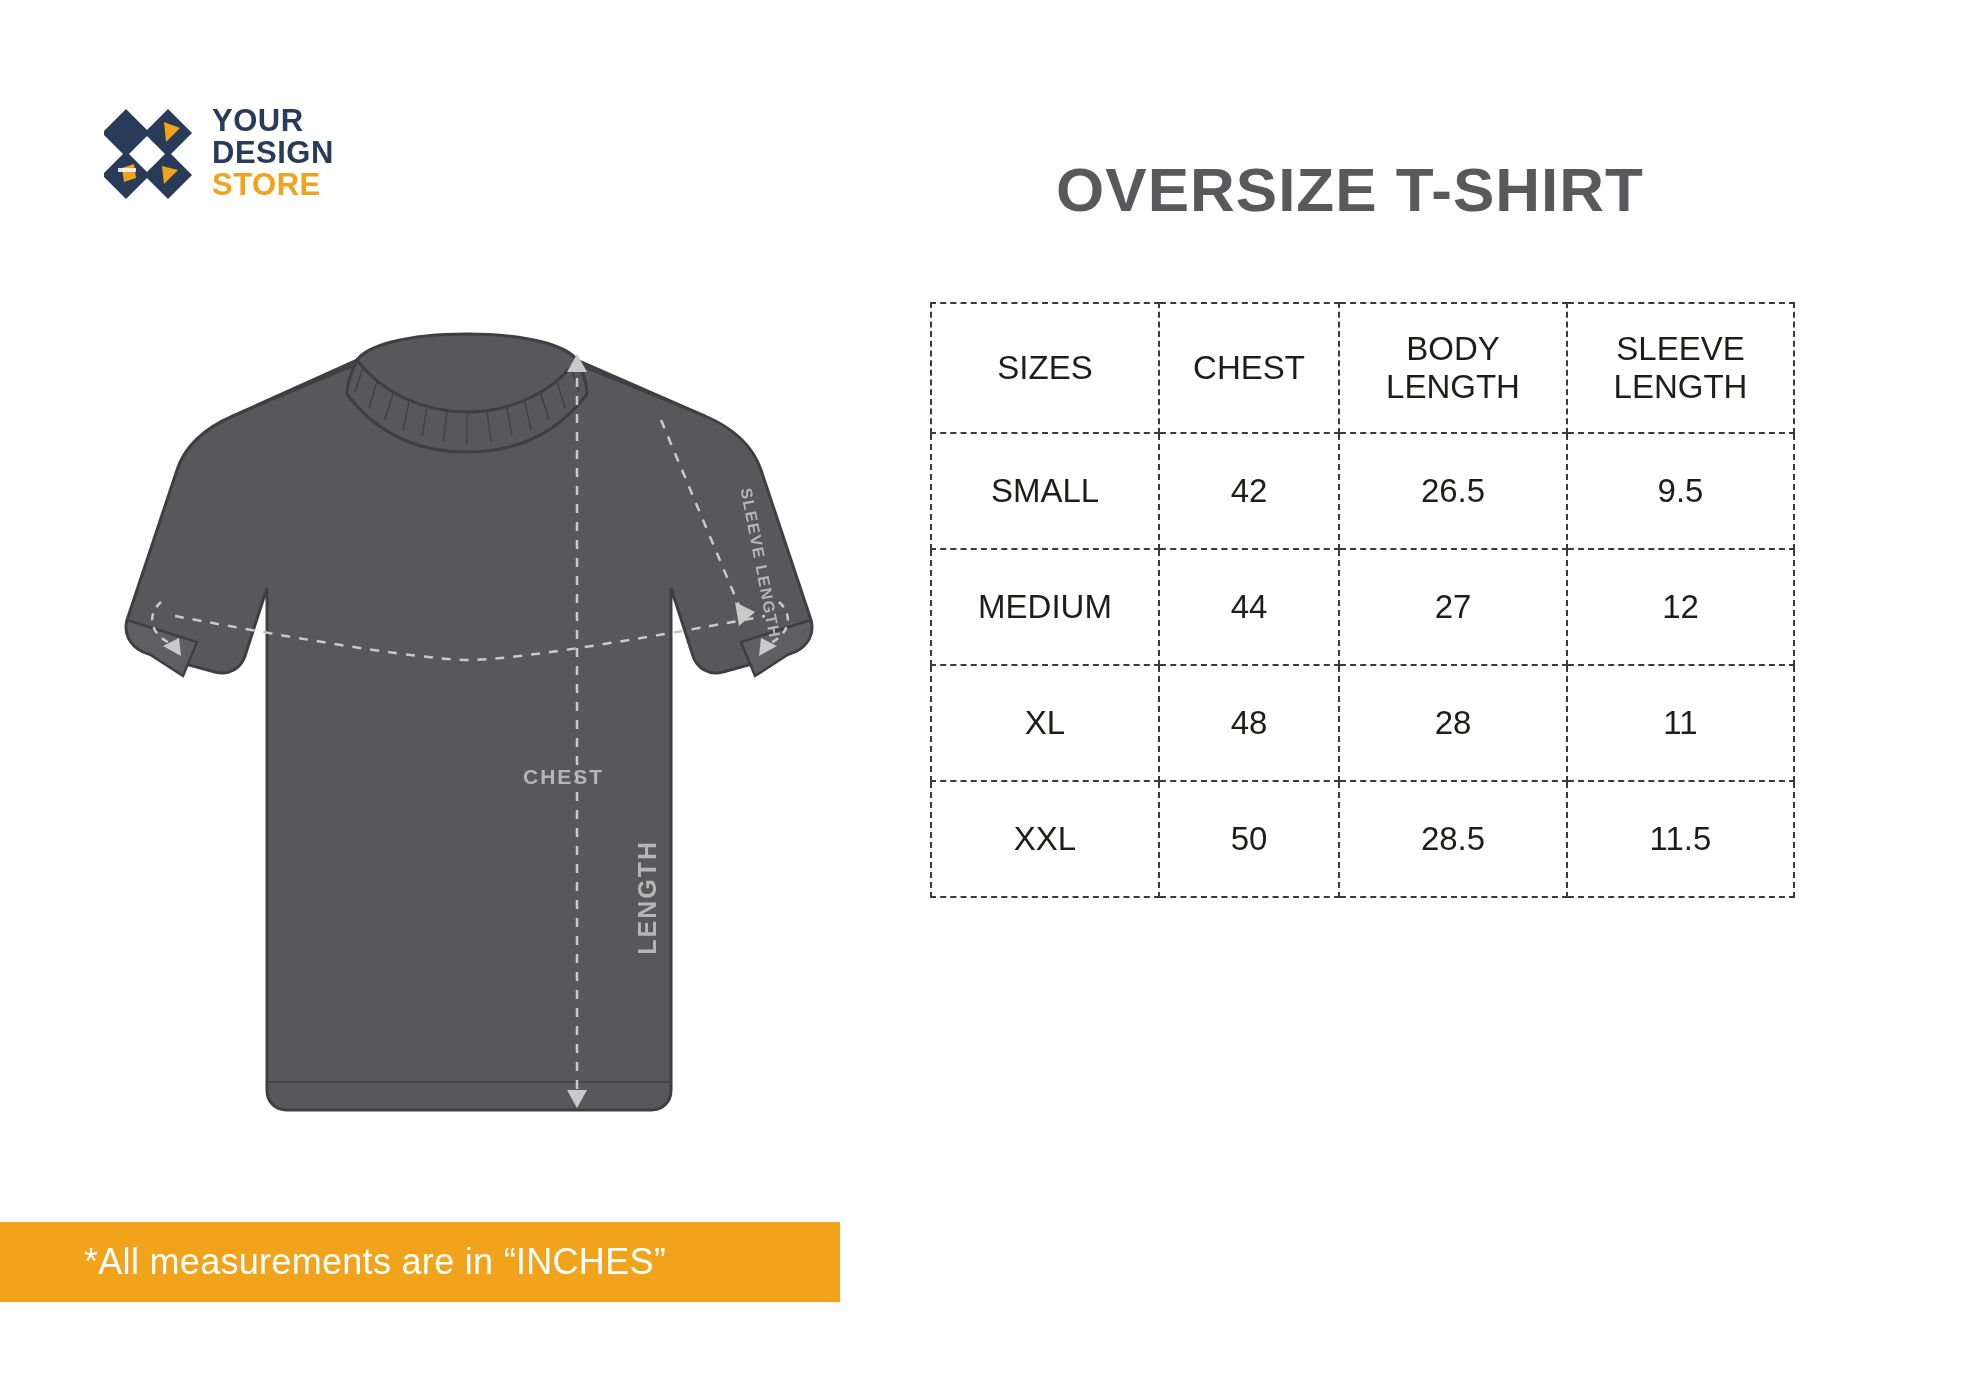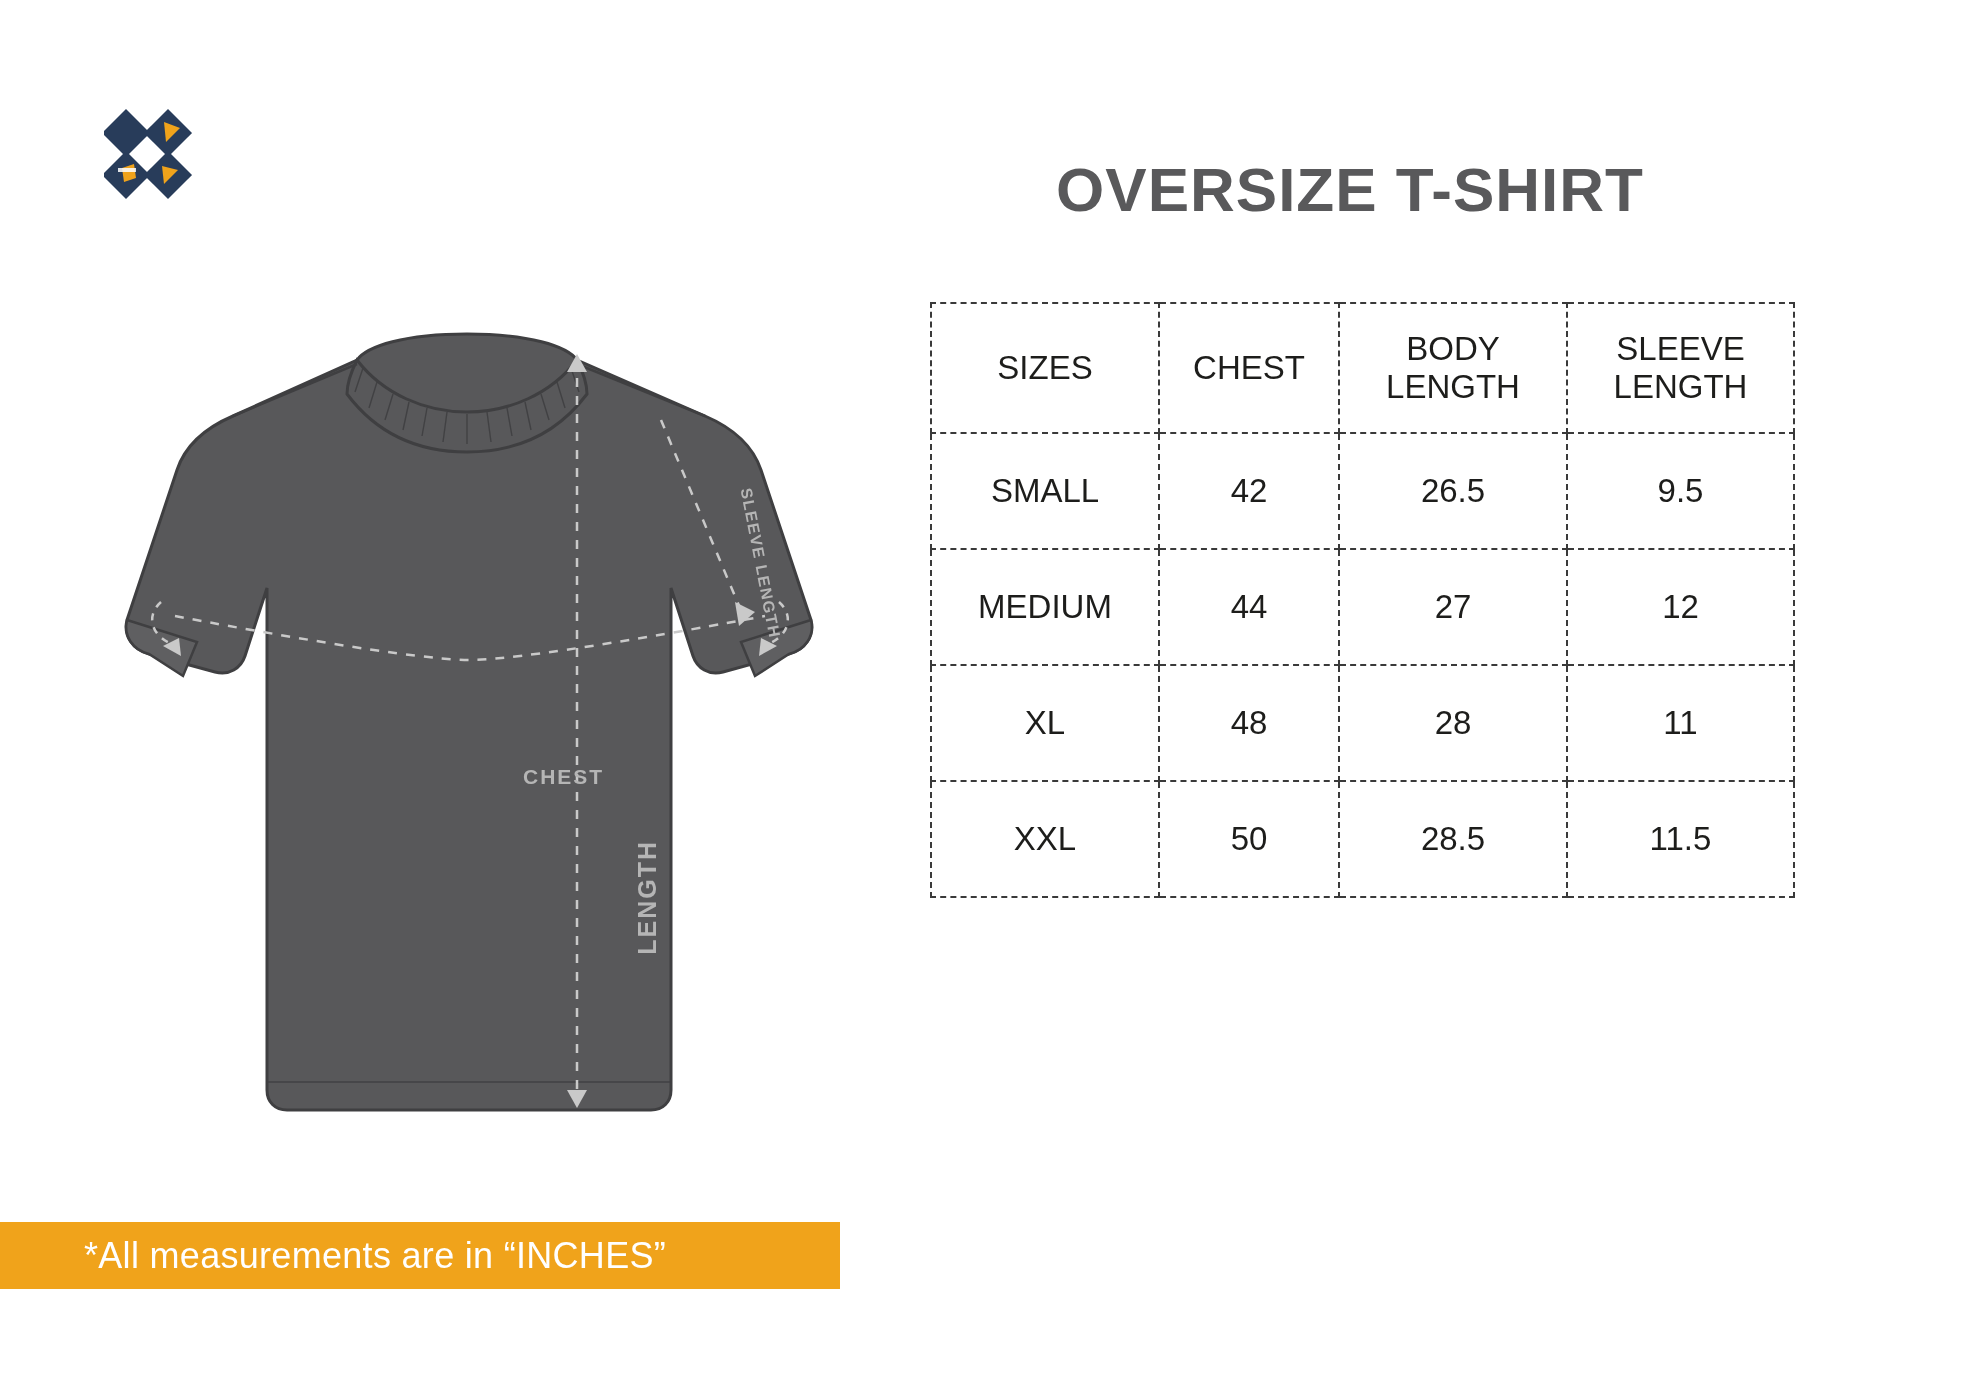--- a/index.html
+++ b/index.html
@@ -89,21 +89,21 @@
   .col-chest { width: 170px; }
   .col-body { width: 218px; }
   .col-sleeve { width: 217px; }
 
   
   .footer-banner {
     position: absolute;
     left: 0;
     top: 1222px;
     width: 840px;
-    height: 67px;
+    height: 80px;
     background: #f0a31b;
     display: flex;
     align-items: center;
   }
   .footer-banner span {
     margin-left: 84px;
     color: #ffffff;
     font-size: 36px;
     letter-spacing: 0.3px;
   }
@@ -155,20 +155,25 @@
         <rect x="5" y="18" width="34" height="34" transform="rotate(-45 22 35)" fill="#283c5a"></rect>
         <rect x="47" y="18" width="34" height="34" transform="rotate(-45 64 35)" fill="#283c5a"></rect>
         <rect x="5" y="60" width="34" height="34" transform="rotate(-45 22 77)" fill="#283c5a"></rect>
         <rect x="47" y="60" width="34" height="34" transform="rotate(-45 64 77)" fill="#283c5a"></rect>
         <path d="M60 24 L76 30 L62 44 Z" fill="#f0a31b"></path>
         <path d="M18 70 L30 66 L32 80 L20 84 Z" fill="#f0a31b"></path>
         <path d="M58 68 L74 72 L60 86 Z" fill="#f0a31b"></path>
         <rect x="14" y="70" width="18" height="4" fill="#ffffff" opacity="0.85"></rect>
       </g>
     </svg>
+  </div>
+  <div class="logo-text">
+    <div class="l1">YOUR</div>
+    <div class="l2">DESIGN</div>
+    <div class="l3">STORE</div>
   </div>
 </div>
 
 <div class="title">OVERSIZE T-SHIRT</div>
 
 <div class="shirt-wrap">
   <svg width="730" height="820" viewBox="0 0 730 820">
 
     <path d="M252 40
              C262 26, 300 14, 362 14

